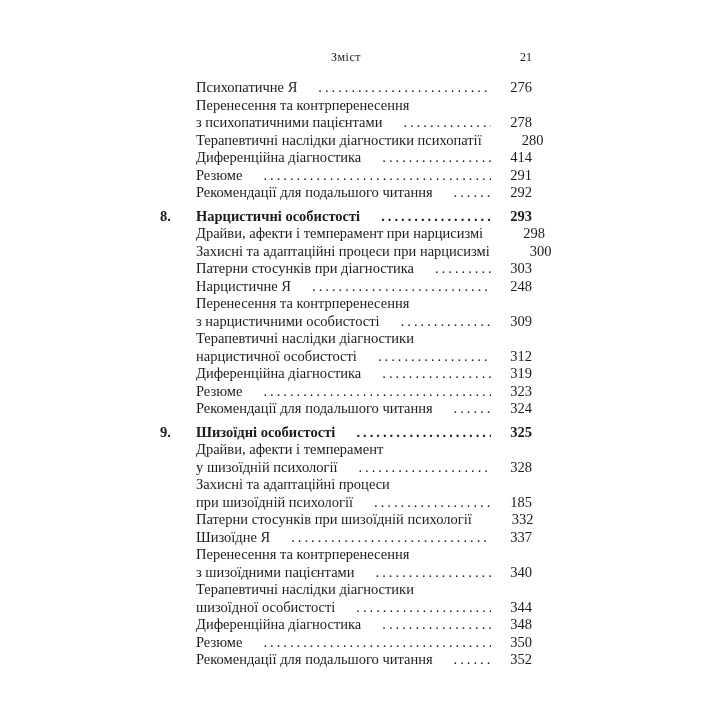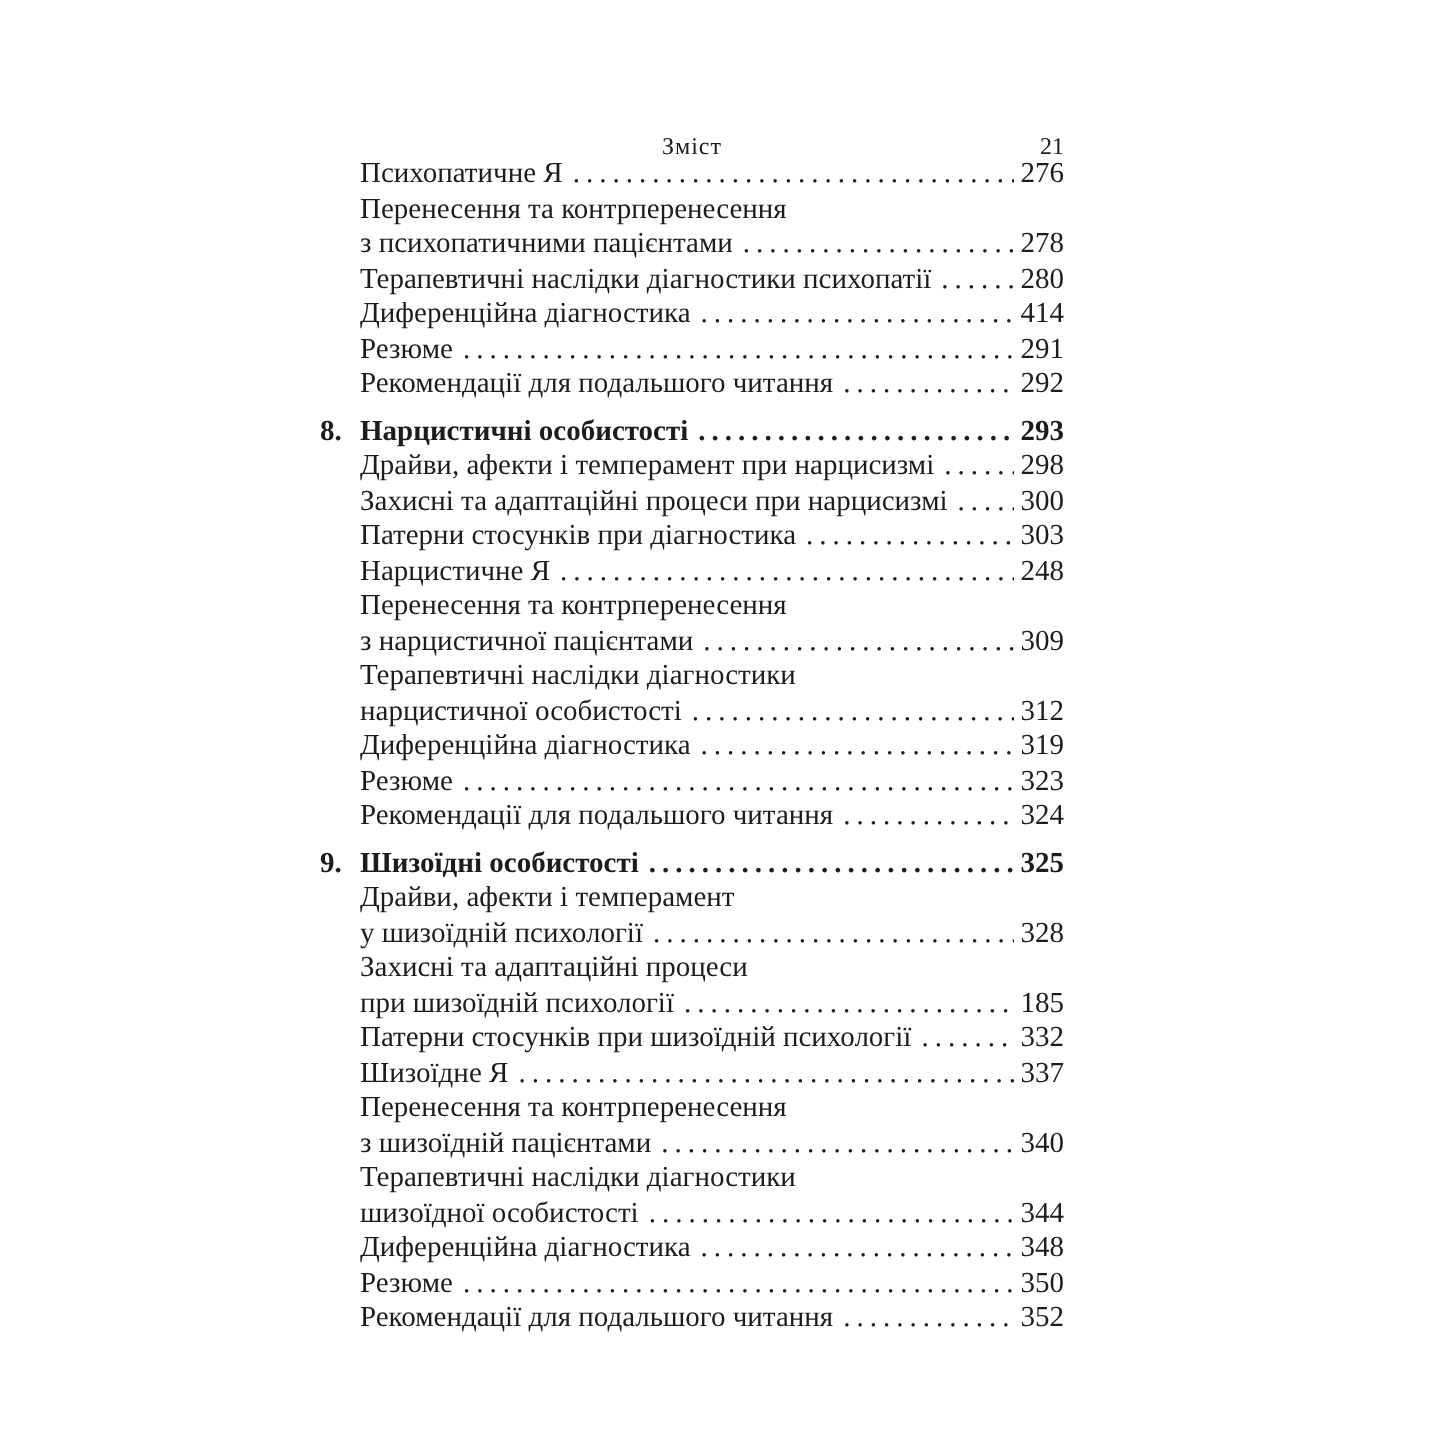--- a/index.html
+++ b/index.html
@@ -12,39 +12,39 @@
     overflow: hidden;
   }
   .page { position: absolute; inset: 0; background: #ffffff; }
 
   
   .running-head {
     position: absolute;
     top: 50px; left: 160px; right: 188px;
     height: 16px;
     font-size: 12px;
-    margin-top: 16px;
   }
   .head-title {
     position: absolute; left: 50%; transform: translateX(-50%);
     letter-spacing: 0.5px;
   }
   .head-pagenum { position: absolute; right: 0; top: 0; font-weight: normal; }
 
   
   .toc {
     position: absolute;
     top: 79px; left: 160px; right: 188px;
   }
   .toc-entry {
     display: flex;
     align-items: baseline;
     font-size: 14.5px;
     line-height: 17.5px;
     white-space: nowrap;
+    gap: 16px;
   }
   .toc-entry .num { flex: 0 0 20px; width: 20px; }
   .toc-entry .txt { flex: 0 0 auto; }
   .toc-entry .leader {
     flex: 1 1 auto;
     min-width: 0;
     overflow: hidden;
     white-space: nowrap;
     margin: 0 3px 0 5px;
     letter-spacing: 3px;
@@ -138,21 +138,21 @@
     <span class="leader"></span>
     <span class="pg">248</span>
   </div>
       <div class="toc-entry sub-nopage">
     <span class="num"></span>
     <span class="txt">Перенесення та контрперенесення</span>
 
   </div>
       <div class="toc-entry sub">
     <span class="num"></span>
-    <span class="txt">з нарцистичної пацієнтами</span>
+    <span class="txt">з нарцистичними особистості</span>
     <span class="leader"></span>
     <span class="pg">309</span>
   </div>
       <div class="toc-entry sub-nopage">
     <span class="num"></span>
     <span class="txt">Терапевтичні наслідки діагностики</span>
 
   </div>
       <div class="toc-entry sub">
     <span class="num"></span>
@@ -218,21 +218,21 @@
     <span class="leader"></span>
     <span class="pg">337</span>
   </div>
       <div class="toc-entry sub-nopage">
     <span class="num"></span>
     <span class="txt">Перенесення та контрперенесення</span>
 
   </div>
       <div class="toc-entry sub">
     <span class="num"></span>
-    <span class="txt">з шизоїдній пацієнтами</span>
+    <span class="txt">з шизоїдними пацієнтами</span>
     <span class="leader"></span>
     <span class="pg">340</span>
   </div>
       <div class="toc-entry sub-nopage">
     <span class="num"></span>
     <span class="txt">Терапевтичні наслідки діагностики</span>
 
   </div>
       <div class="toc-entry sub">
     <span class="num"></span>

